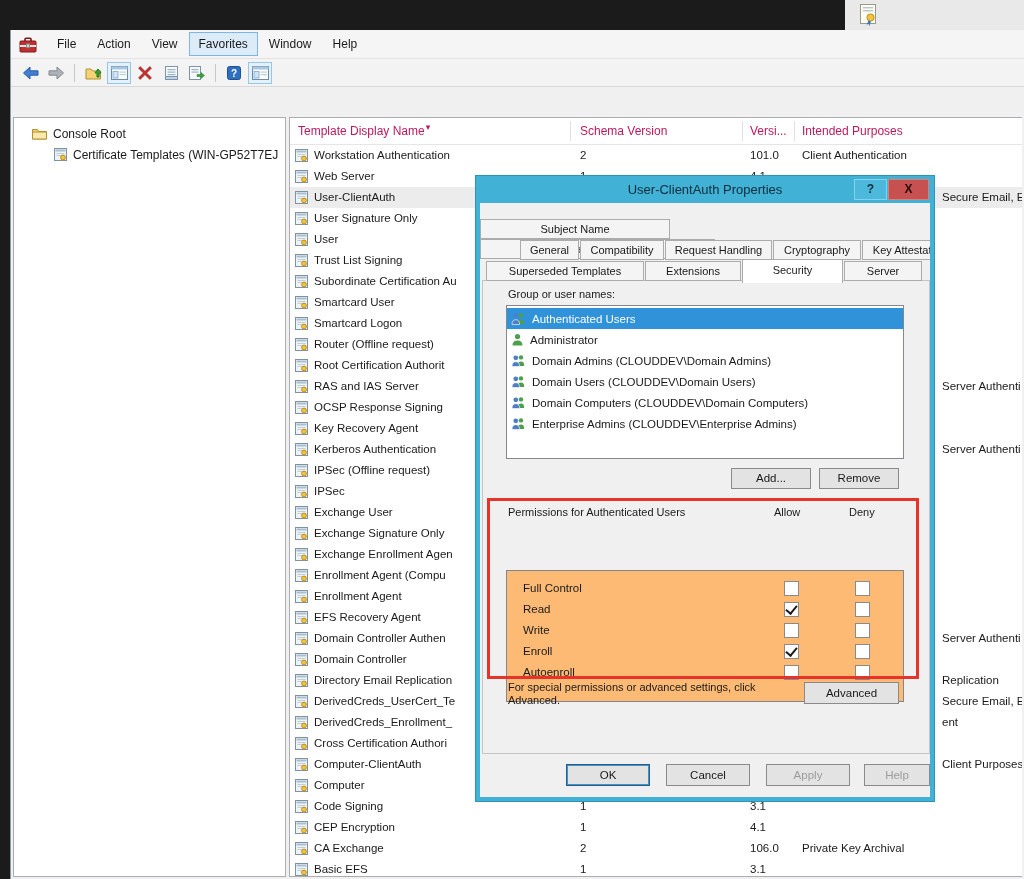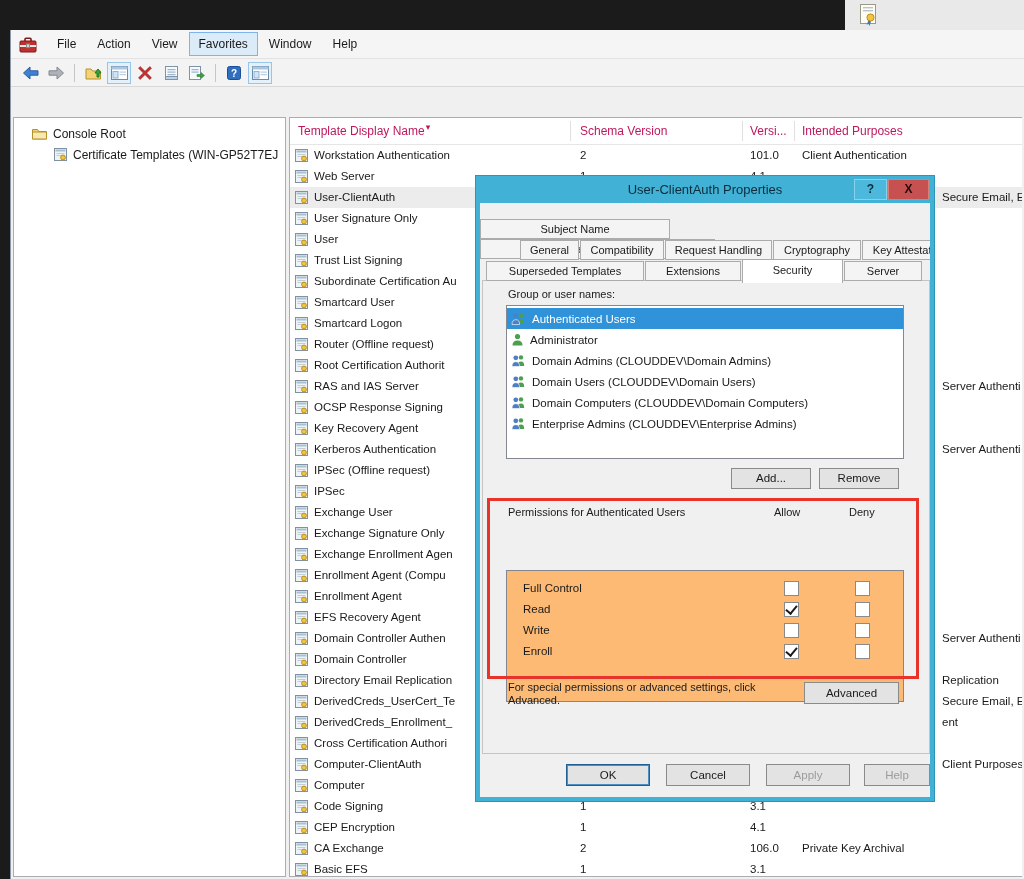--- a/index.html
+++ b/index.html
@@ -789,20 +789,25 @@
           <div class="perm-row">
             <span class="pname">Write</span>
             <div class="cb allow"></div>
             <div class="cb deny"></div>
           </div>
           <div class="perm-row">
             <span class="pname">Enroll</span>
             <div class="cb allow checked"></div>
             <div class="cb deny"></div>
           </div>
+          <div class="perm-row">
+            <span class="pname">Autoenroll</span>
+            <div class="cb allow"></div>
+            <div class="cb deny"></div>
+          </div>
         </div>
       <div class="note">For special permissions or advanced settings, click Advanced.</div>
       <div class="btn adv">Advanced</div>
       <div id="footerBtns">
           <div class="btn footer default" style="left: 86px; width: 84px;">OK</div>
           <div class="btn footer" style="left: 186px; width: 84px;">Cancel</div>
           <div class="btn footer disabled" style="left: 286px; width: 84px;">Apply</div>
           <div class="btn footer disabled" style="left: 384px; width: 66px;">Help</div>
         </div>
       <div class="red-rect"></div>

